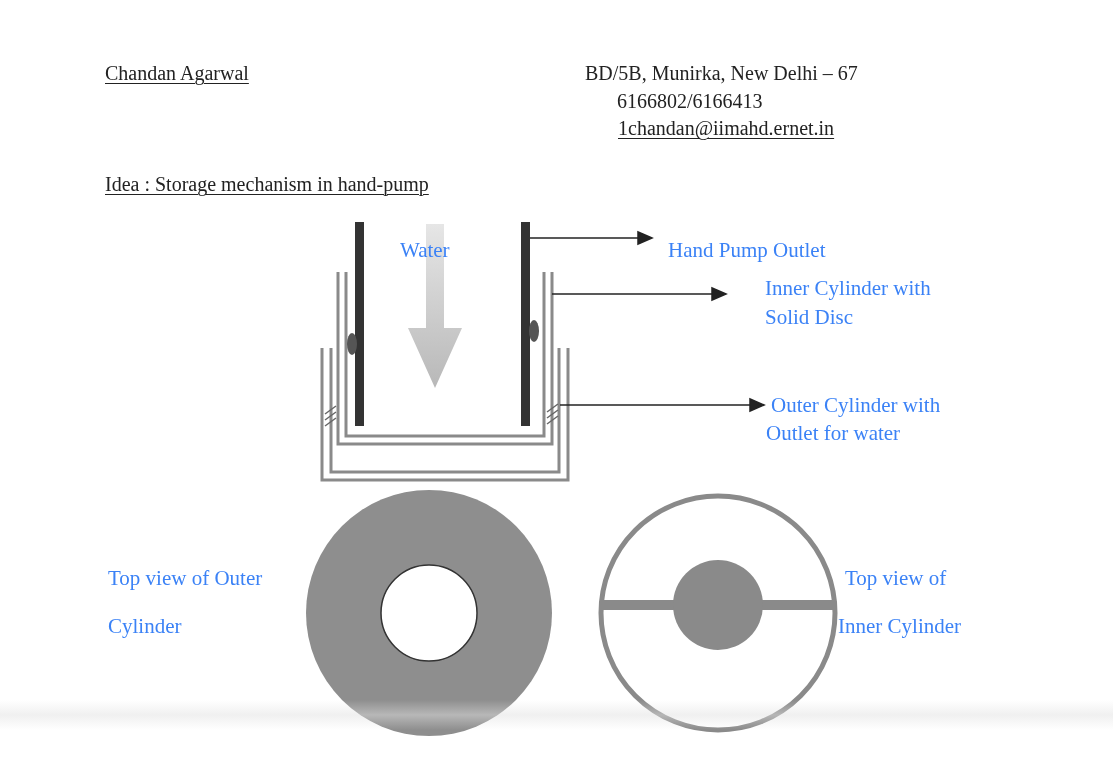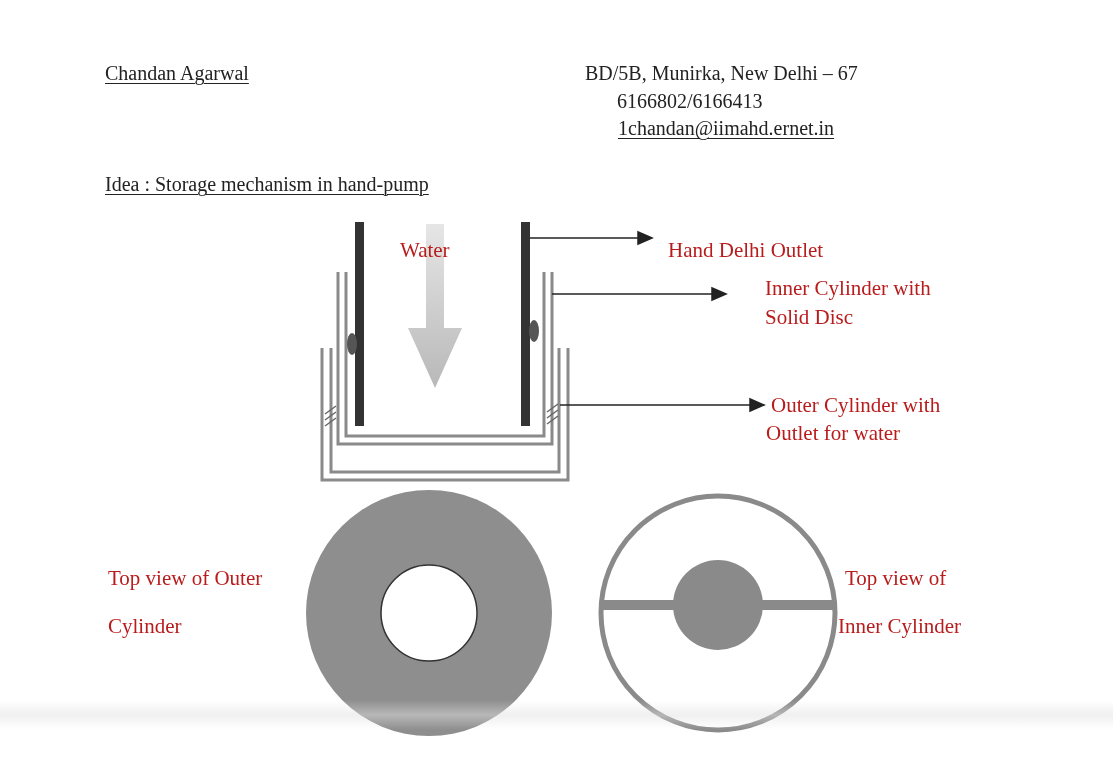--- a/index.html
+++ b/index.html
@@ -6,21 +6,21 @@
     body {
       width: 1113px; height: 774px; position: relative; overflow: hidden;
       background: #ffffff;
       font-family: "Liberation Serif", "DejaVu Serif", serif;
       color: #222222;
     }
     .abs { position: absolute; white-space: nowrap; }
     .bold { font-weight: normal; }
     .ul { text-decoration: underline; text-decoration-thickness: 1px; text-underline-offset: 3px; }
     .hdr { font-size: 20px; }
-    .lbl { font-size: 21px; color: #b91c1c; }
+    .lbl { font-size: 21px; color: #3b82f6; }
     svg.diagram { position: absolute; left: 0; top: 0; }
     .scanline {
       position: absolute; left: 0; width: 1113px; height: 30px; top: 700px;
       background: linear-gradient(to bottom, rgba(235,235,235,0), rgba(225,225,225,0.5), rgba(235,235,235,0));
     }
   </style>
 </head>
 <body>
 
 <div class="abs hdr bold ul" style="left:105px; top:62px;">Chandan Agarwal</div>
@@ -89,21 +89,21 @@
 
   <g>
     <circle cx="718" cy="613" r="117" fill="#ffffff" stroke="#8a8a8a" stroke-width="5"></circle>
     <rect x="601" y="600" width="234" height="10" fill="#8a8a8a"></rect>
     <circle cx="718" cy="605" r="45" fill="#8a8a8a"></circle>
   </g>
 </svg>
 
 <div class="abs lbl" style="left:400px; top:238px;">Water</div>
 
-<div class="abs lbl" style="left:668px; top:238px;">Hand Delhi Outlet</div>
+<div class="abs lbl" style="left:668px; top:238px;">Hand Pump Outlet</div>
 
 <div class="abs lbl" style="left:765px; top:276px;font-family:Liberation Serif, serif;">Inner Cylinder with</div>
 <div class="abs lbl" style="left:765px; top:305px;">Solid Disc</div>
 
 <div class="abs lbl" style="left:771px; top:393px;">Outer Cylinder with</div>
 <div class="abs lbl" style="left:766px; top:421px;">Outlet for water</div>
 
 <div class="abs lbl" style="left:108px; top:566px;">Top view of Outer</div>
 <div class="abs lbl" style="left:108px; top:614px;">Cylinder</div>
 

